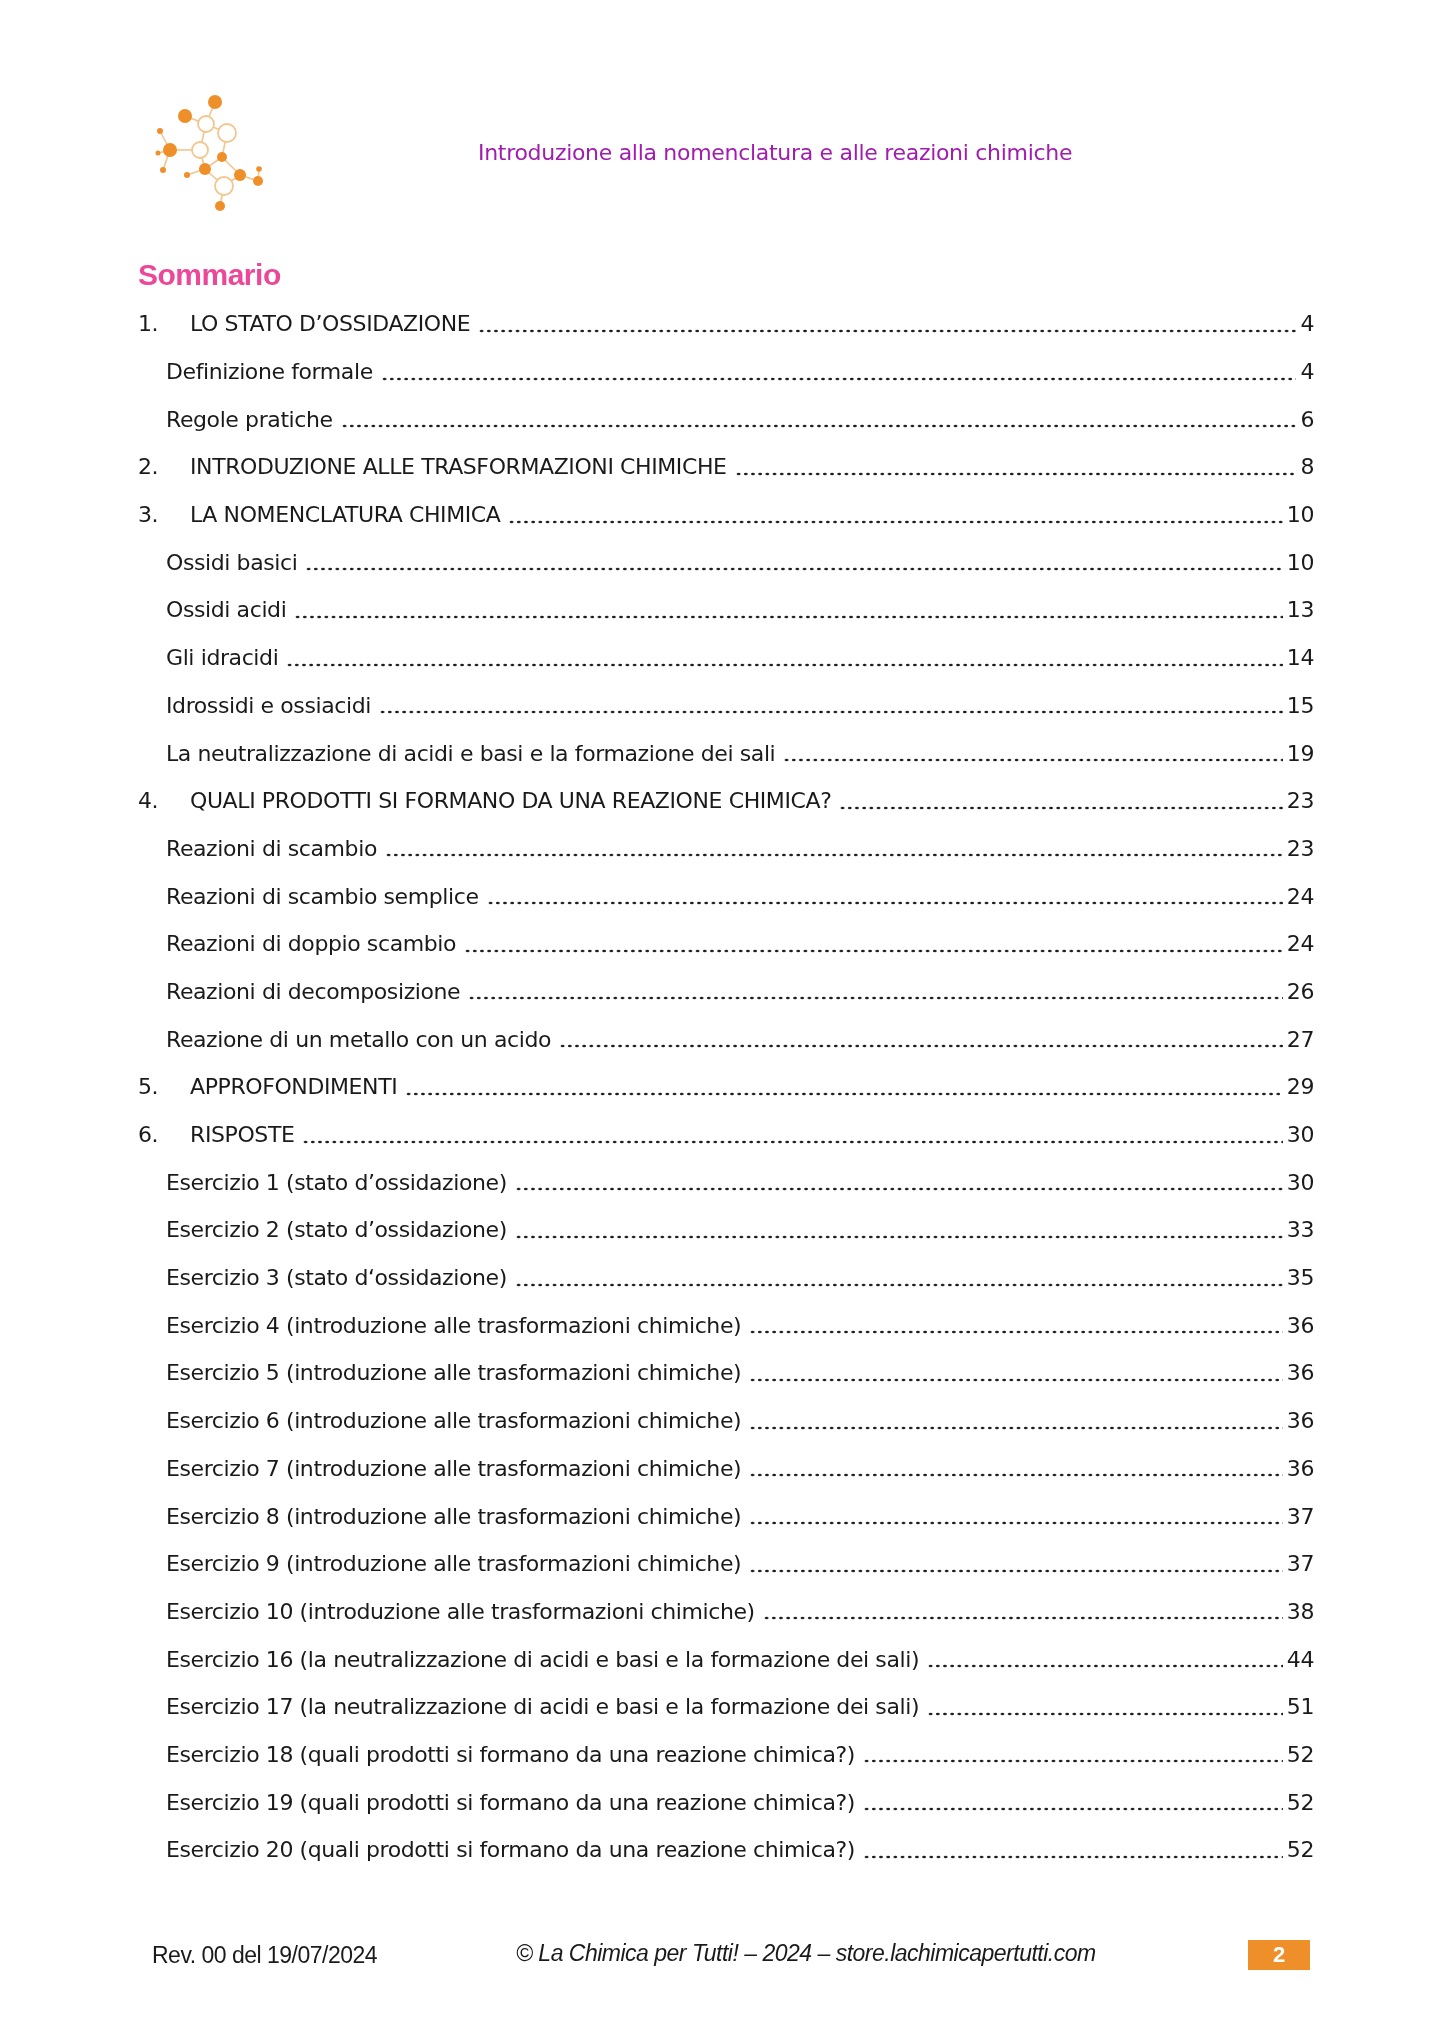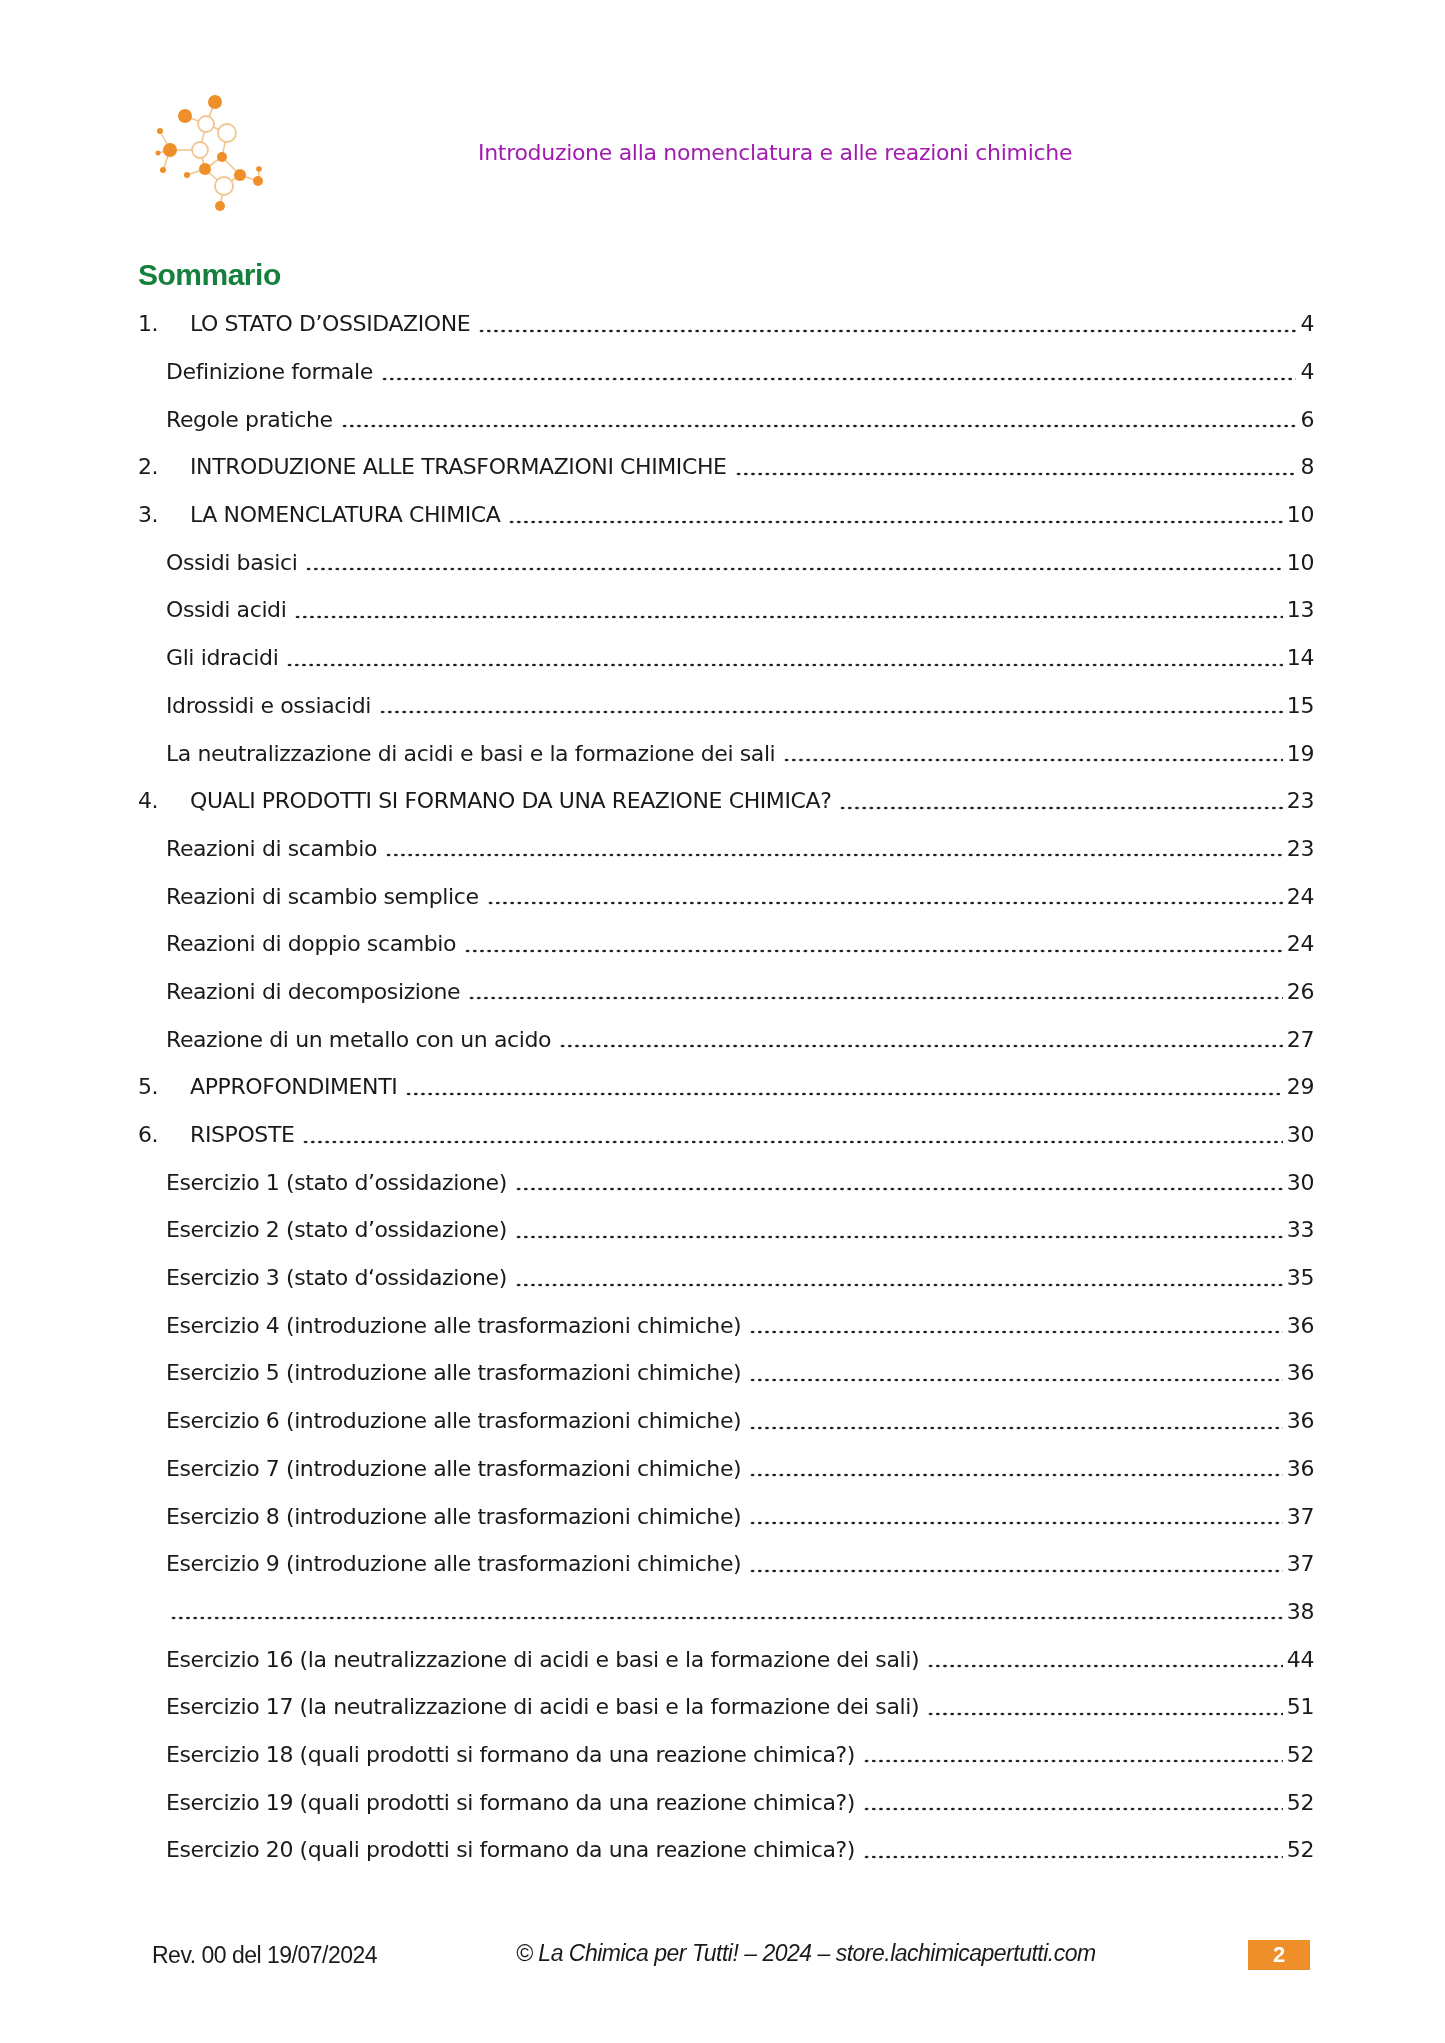--- a/index.html
+++ b/index.html
@@ -9,21 +9,21 @@
     .logo { position: absolute; left: 140px; top: 80px; width: 160px; height: 140px; }
     .header-title {
       position: absolute; left: 478px; top: 140px;
       font-family: "DejaVu Sans", sans-serif; font-size: 22px; color: #a21caf;
       letter-spacing: -0.3px;
     }
 
     .toc-title {
       position: absolute; left: 138px; top: 258px;
       font-family: "Liberation Sans", sans-serif; font-weight: bold;
-      font-size: 30px; color: #15803d; letter-spacing: -0.5px;
+      font-size: 30px; color: #ec4899; letter-spacing: -0.5px;
     }
 
     .toc { position: absolute; left: 138px; top: 300px; width: 1180px; }
     .toc-row {
       position: relative; height: 47.7px; display: flex; align-items: center;
       font-family: "DejaVu Sans", sans-serif; font-size: 22px; color: #1a1a1a;
       letter-spacing: -0.4px;
     }
     .toc-row .num { width: 52px; flex: none; }
     .toc-row.sub { padding-left: 28px; }
@@ -231,20 +231,21 @@
       <span class="label">Esercizio 8 (introduzione alle trasformazioni chimiche)</span>
       <span class="leader"></span>
       <span class="page">37</span>
     </div>
     <div class="toc-row sub">
       <span class="label">Esercizio 9 (introduzione alle trasformazioni chimiche)</span>
       <span class="leader"></span>
       <span class="page">37</span>
     </div>
     <div class="toc-row sub">
+      <span class="label">Esercizio 10 (introduzione alle trasformazioni chimiche)</span>
       <span class="leader"></span>
       <span class="page">38</span>
     </div>
     <div class="toc-row sub">
       <span class="label">Esercizio 16 (la neutralizzazione di acidi e basi e la formazione dei sali)</span>
       <span class="leader"></span>
       <span class="page">44</span>
     </div>
     <div class="toc-row sub">
       <span class="label">Esercizio 17 (la neutralizzazione di acidi e basi e la formazione dei sali)</span>

